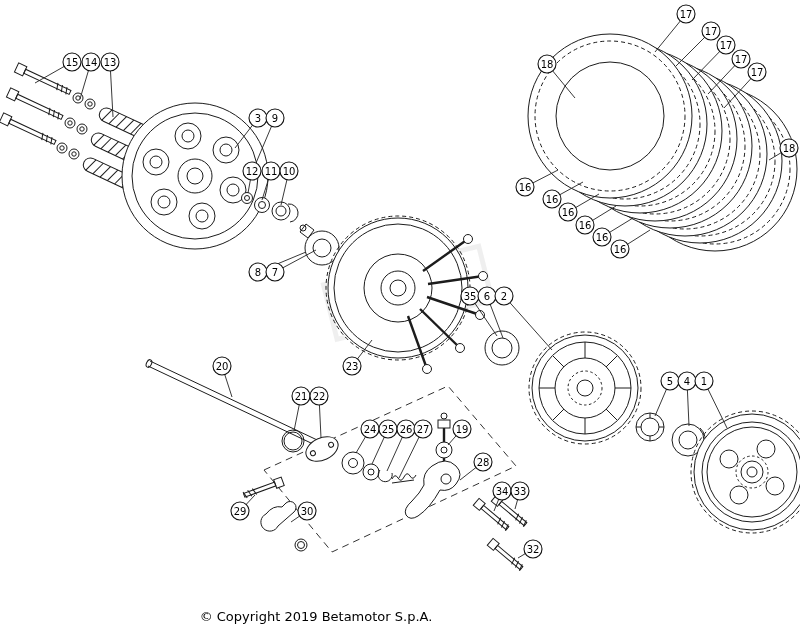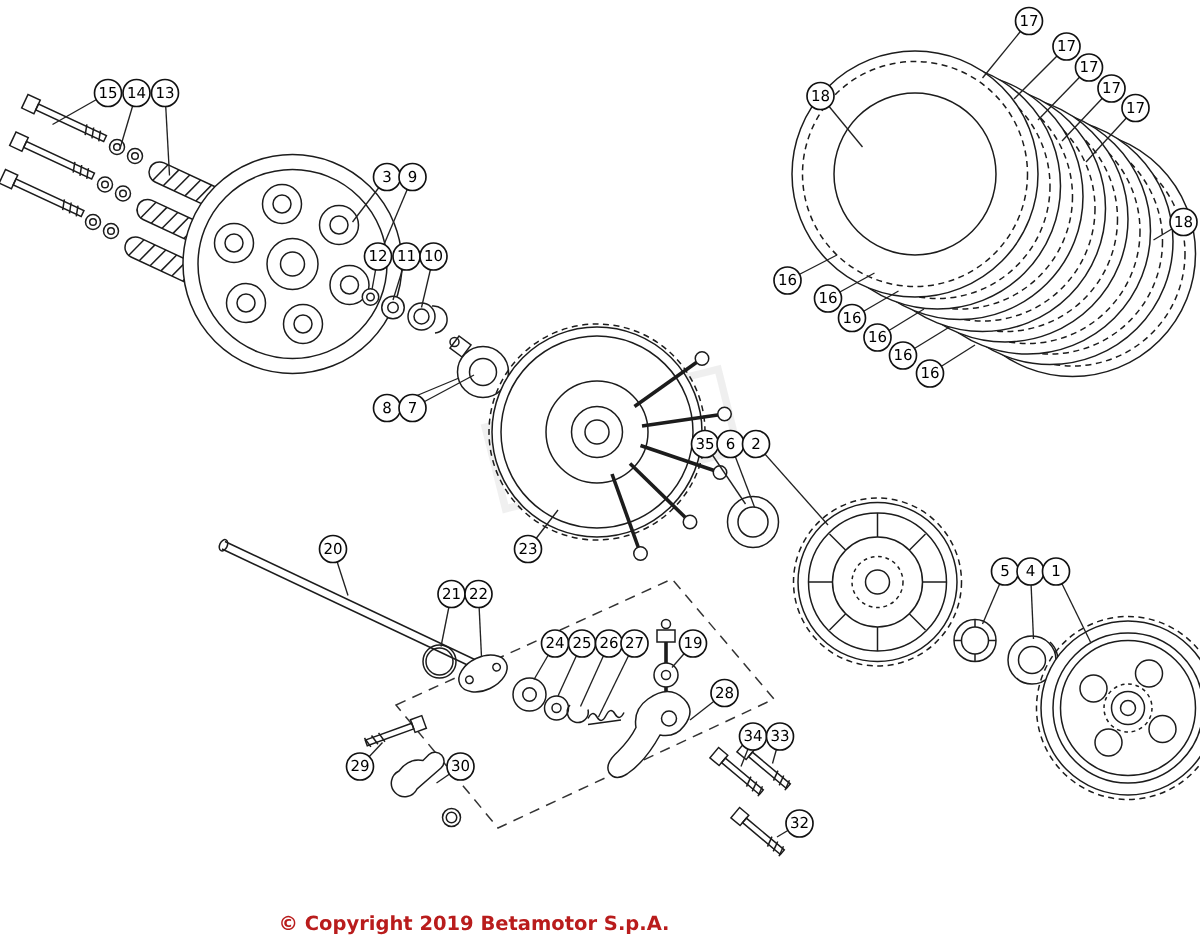--- a/index.html
+++ b/index.html
@@ -10,21 +10,21 @@
   .pf{fill:#ffffff;stroke:#1c1c1c;stroke-width:1;}
   .teeth{stroke-dasharray:4 3;}
   .spline{stroke-dasharray:2.5 2.5;fill:none;stroke:#1c1c1c;stroke-width:1;}
   .dashbox{stroke-dasharray:7 5;stroke:#333;}
   .stud{stroke:#1c1c1c;stroke-width:2.4;}
   .wm{stroke:#e6e6e6;fill:none;stroke-width:5;opacity:.6;}
   .leader{stroke:#222;stroke-width:.9;fill:none;}
   .balloon{fill:#fff;stroke:#111;stroke-width:1.1;}
   .balloon-num{font:10px "DejaVu Sans",sans-serif;text-anchor:middle;dominant-baseline:central;fill:#000;}
   .copyright{position:absolute;left:0;right:0;bottom:2px;text-align:center;
-             font-family:"DejaVu Sans",sans-serif;font-size:13px;font-weight:bold;color:#b91c1c;}
+             font-family:"DejaVu Sans",sans-serif;font-size:13px;font-weight:normal;color:#000000;}
 </style>
 </head>
 <body>
 
 <div class="stage">
 <svg width="800" height="626" viewBox="0 0 800 626">
   <defs>
     <g id="bolt-short">
       <rect x="-5" y="-4.5" width="8" height="9" class="pf"></rect>
       <rect x="3" y="-2" width="33" height="4" class="p"></rect>

